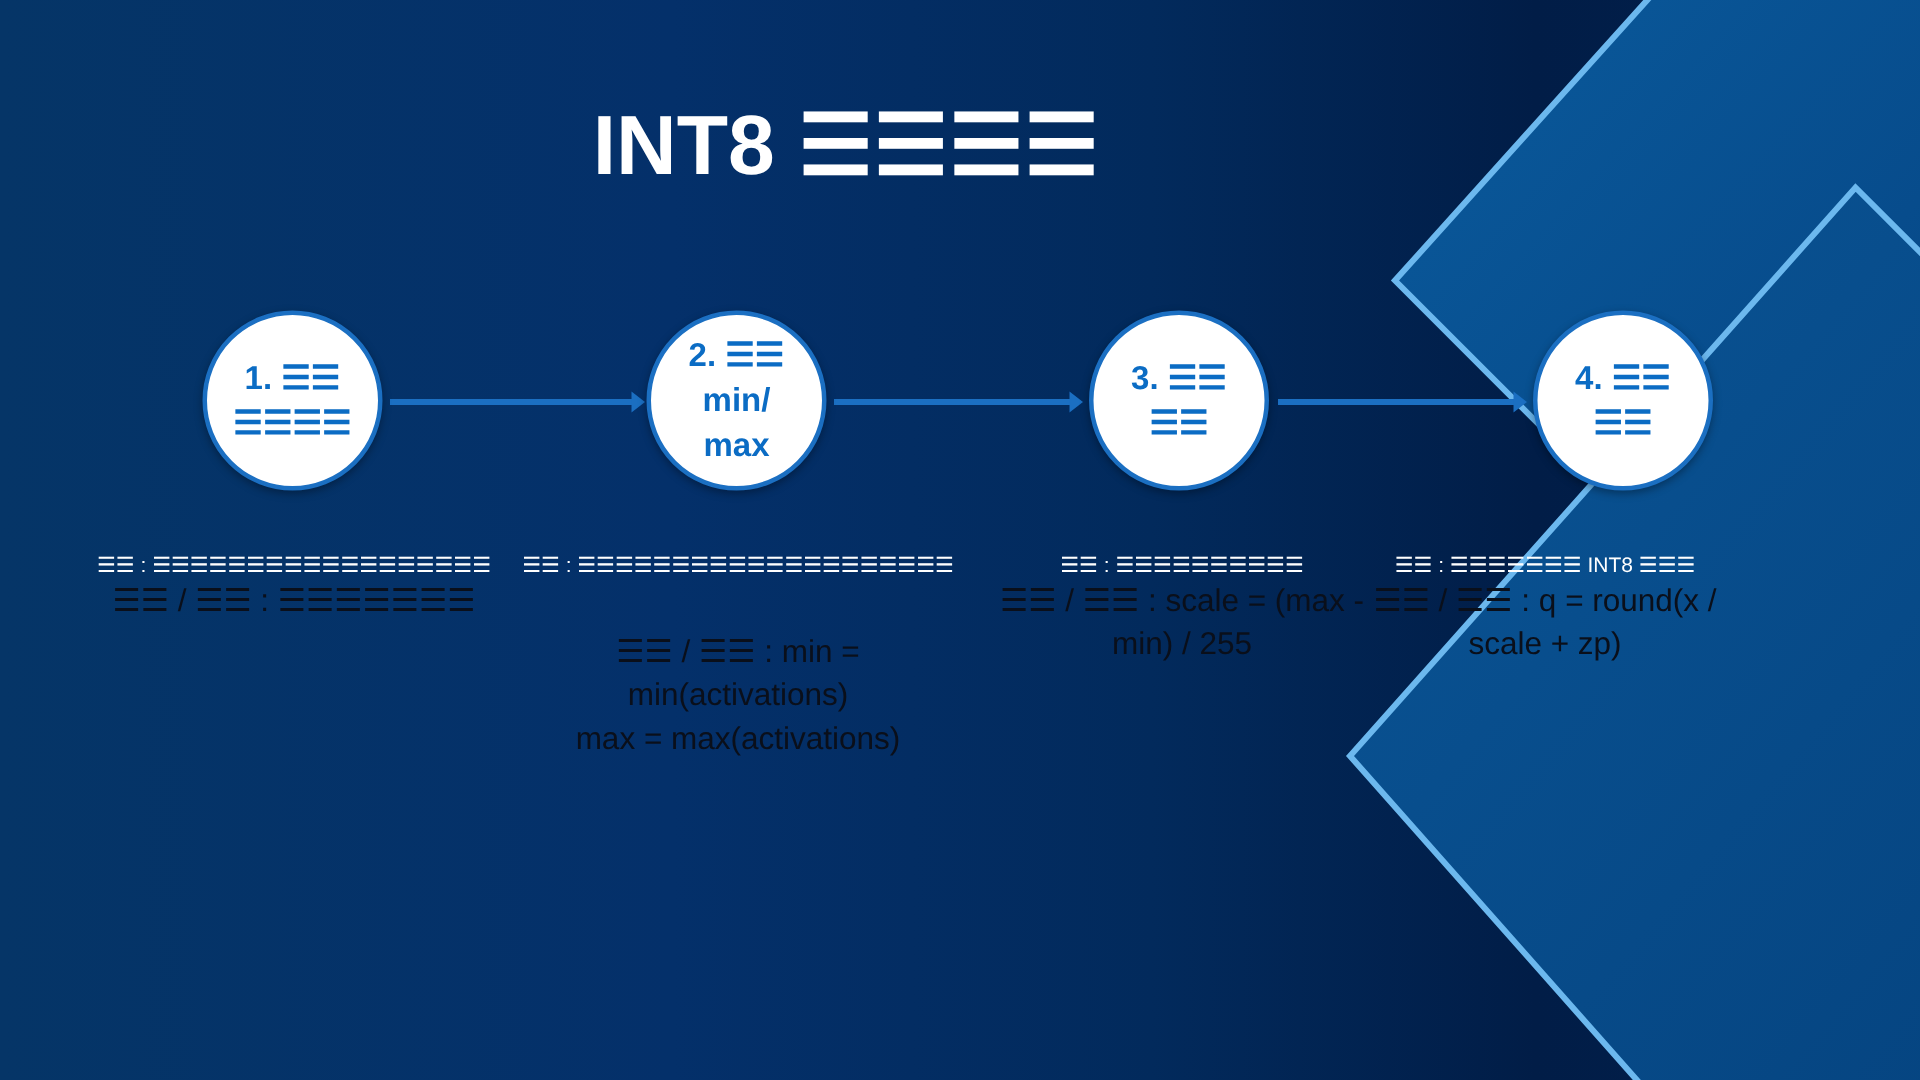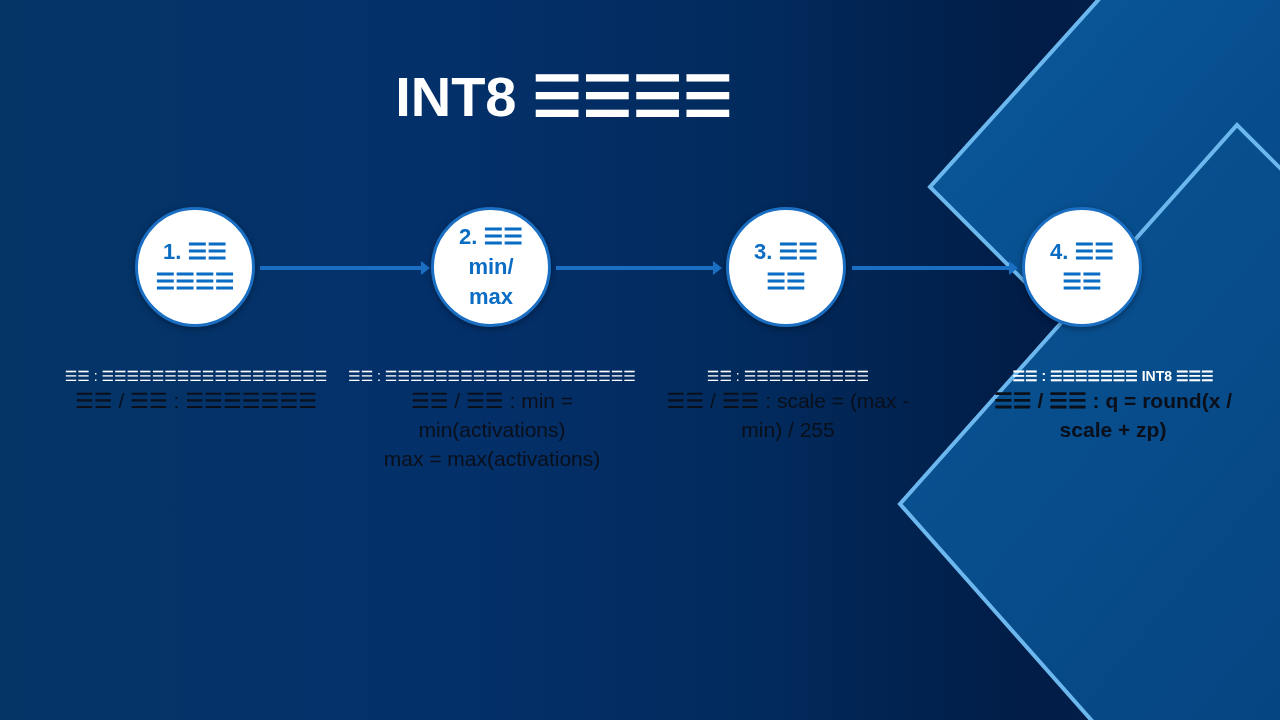--- a/index.html
+++ b/index.html
@@ -82,26 +82,26 @@
   <div class="step-label">4. ☰☰
 ☰☰</div>
 </div>
 
 <div class="desc" style="left:51px;">
   <div class="desc-label">☰☰ : ☰☰☰☰☰☰☰☰☰☰☰☰☰☰☰☰☰☰</div>
   <div class="desc-formula" style="white-space:pre-line;">☰☰ / ☰☰ :  ☰☰☰☰☰☰☰</div>
 </div>
 <div class="desc" style="left:347px;">
   <div class="desc-label">☰☰ : ☰☰☰☰☰☰☰☰☰☰☰☰☰☰☰☰☰☰☰☰</div>
-  <div class="desc-formula" style="white-space:pre-line;">☰☰ / ☰☰ : min =
+  <div class="desc-formula" style="white-space:pre-line;margin-top:34px;">☰☰ / ☰☰ : min =
 min(activations)
 max = max(activations)</div>
 </div>
 <div class="desc" style="left:643px;">
   <div class="desc-label">☰☰ : ☰☰☰☰☰☰☰☰☰☰</div>
   <div class="desc-formula" style="white-space:pre-line;text-align:center;">☰☰ / ☰☰ : scale = (max -
 min) / 255</div>
 </div>
-<div class="desc" style="left:968px;font-weight:bold;">
+<div class="desc" style="left:885px;">
   <div class="desc-label">☰☰ : ☰☰☰☰☰☰☰ INT8 ☰☰☰</div>
   <div class="desc-formula" style="white-space:pre-line;">☰☰ / ☰☰ : q = round(x /
 scale + zp)</div>
 </div>
 
 </body></html>

